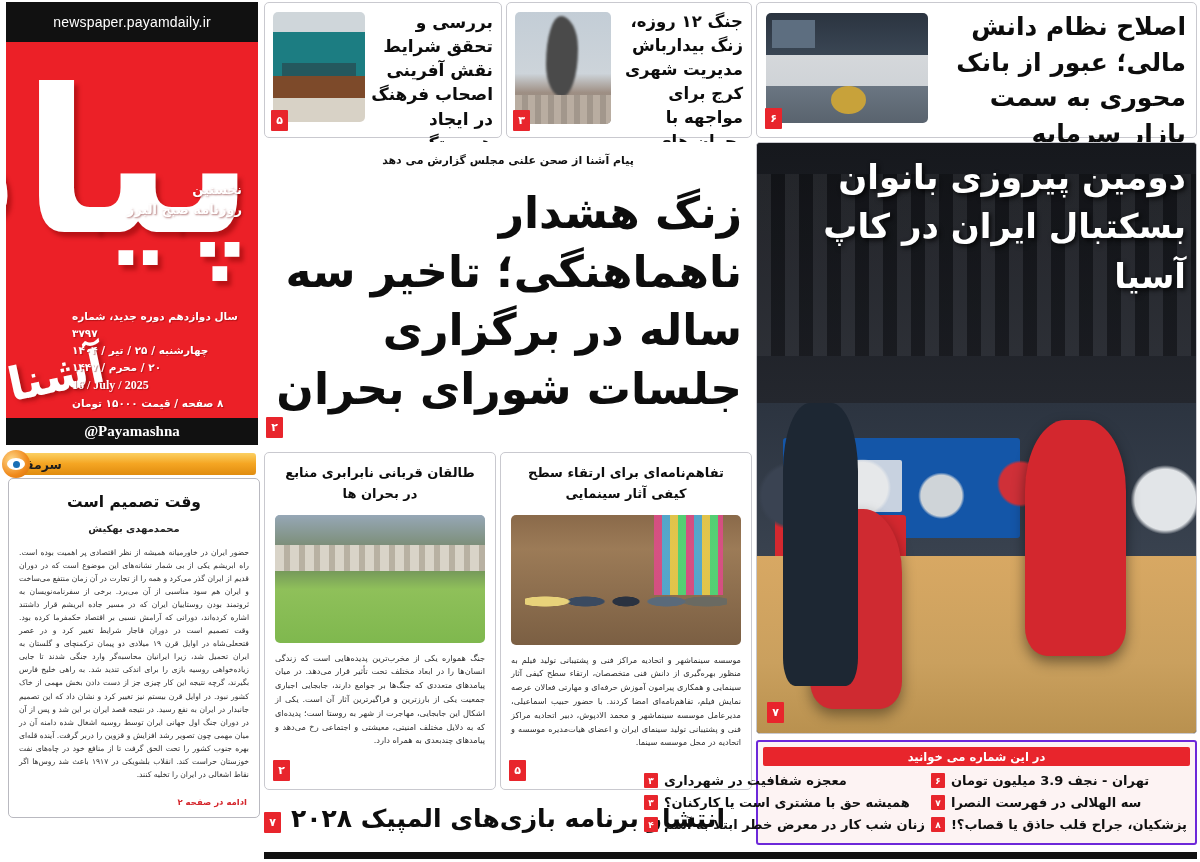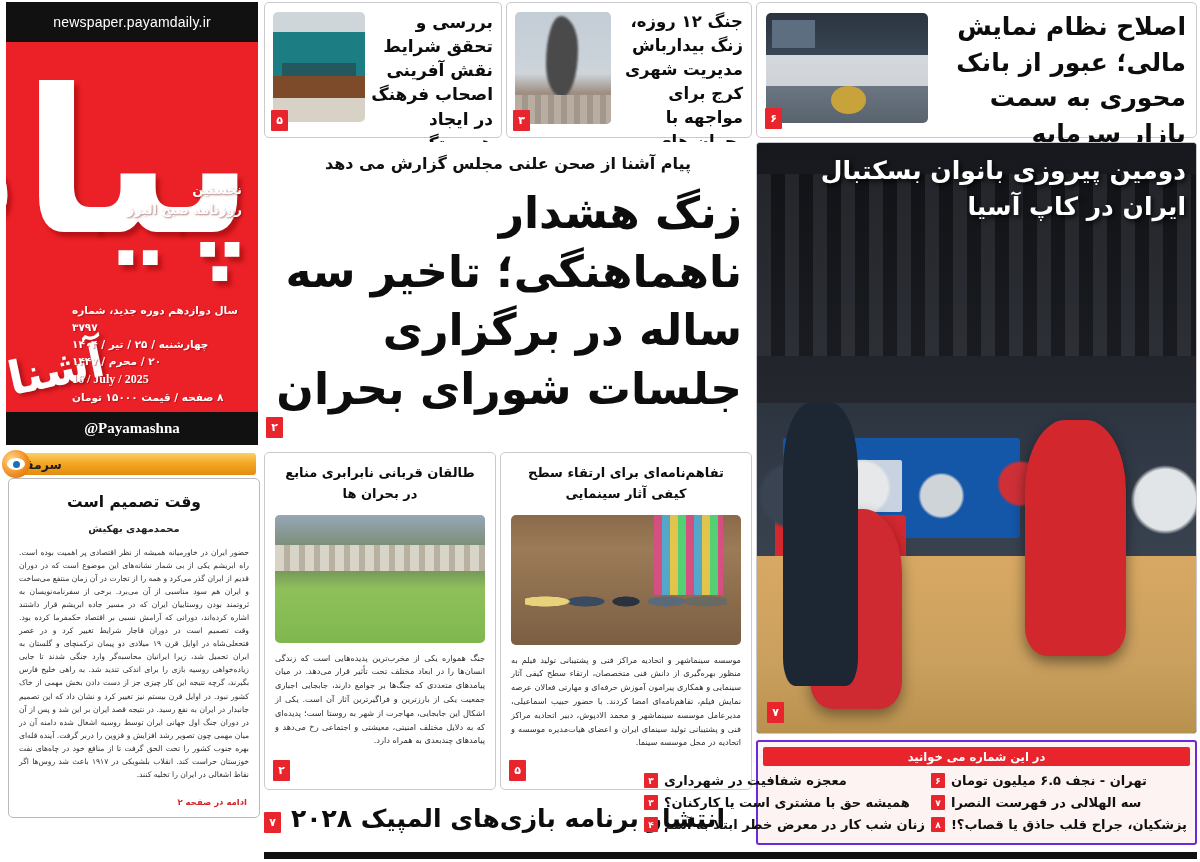--- a/index.html
+++ b/index.html
@@ -29,21 +29,21 @@
     display: flex; align-items: center; justify-content: center;
     font-family: "Liberation Sans", sans-serif;
     direction: ltr;
   }
   .mast-red {
     position: relative; flex: 1;
     background: #ec2027;
     overflow: hidden;
   }
   .mast-handle {
-    height: 33px; background: #111111; color: #ffffff;
+    height: 27px; background: #111111; color: #ffffff;
     font-size: 15px; font-weight: bold;
     display: flex; align-items: center; justify-content: center;
     font-family: "Liberation Serif", serif; direction: ltr;
   }
   
   .logo-word {
     position: absolute;
     right: 4px; top: -14px;
     width: 244px;
     text-align: center;
@@ -133,36 +133,36 @@
   #box-war .hl { position:absolute; right:8px; top:7px; width: 130px; font-size: 16.5px; line-height:1.45; }
   #box-war .photo { position:absolute; left:8px; top:9px; width: 96px; height: 112px; }
 
   
   #box-finance { left: 756px; top: 2px; width: 441px; height: 136px; }
   #box-finance .hl { position:absolute; right:10px; top:6px; width: 254px; font-size: 25px; line-height: 1.42; }
   #box-finance .photo { position:absolute; left:9px; top:10px; width: 162px; height: 110px; }
 
   
   #lead { left: 264px; top: 142px; width: 488px; height: 300px; border: none; }
-  #lead .kicker { position:absolute; right: 0; left:0; top: 12px; text-align:center; font-size: 16px; }
+  #lead .kicker { position:absolute; right: 0; left:0; top: 12px; text-align:center; font-size: 11px; }
   #lead .hl {
     position:absolute; right: 10px; top: 42px; width: 470px;
     font-size: 44px; line-height: 1.33; text-align: right;
     letter-spacing: -0.5px;
   }
 
   
   #hero {
     left: 756px; top: 142px; width: 441px; height: 592px;
     border: 1px solid #c9c9cf; border-radius: 4px; overflow: hidden;
     background: #1b1d22;
   }
   #hero .hero-hl {
     position: absolute; right: 10px; top: 10px; width: 420px;
-    color: #ffffff; font-size: 25px; font-weight: bold;
+    color: #ffffff; font-size: 34px; font-weight: bold;
     line-height: 1.45; text-align: right;
     text-shadow: 2px 2px 5px rgba(0,0,0,.85);
     z-index: 5;
   }
 
   
   #edit-bar {
     position:absolute; left: 8px; top: 453px; width: 248px; height: 22px;
     background: linear-gradient(180deg,#fbd063 0%, #f5a623 48%, #e08c10 100%);
     border-radius: 3px;
@@ -348,21 +348,21 @@
   </div>
 
   <div class="box" id="box-war">
     <div class="photo ph-smoke"></div>
     <div class="hl">جنگ ۱۲ روزه، زنگ بیدارباش مدیریت شهری کرج برای مواجهه با بحران های آینده</div>
     <div class="pagebadge" style="left:6px;bottom:6px;">۳</div>
   </div>
 
   <div class="box" id="box-finance">
     <div class="photo ph-conf"></div>
-    <div class="hl">اصلاح نظام نمایش مالی؛ عبور از بانک محوری به سمت بازار سرمایه</div>
+    <div class="hl">اصلاح نظام دانش مالی؛ عبور از بانک محوری به سمت بازار سرمایه</div>
     <div class="pagebadge" style="left:8px;bottom:8px;">۶</div>
   </div>
 
   <div id="lead" class="box">
     <div class="kicker">پیام آشنا از صحن علنی مجلس گزارش می دهد</div>
     <div class="hl">زنگ هشدار ناهماهنگی؛ تاخیر سه ساله در برگزاری جلسات شورای بحران</div>
     <div class="pagebadge" style="left:2px;bottom:4px;">۲</div>
   </div>
 
   <div id="hero" class="box">
@@ -412,21 +412,21 @@
   <div id="olympic">
     <div class="hl">انتشار برنامه بازی‌های المپیک ۲۰۲۸</div>
     <div class="pagebadge" style="left:0px;top:12px;">۷</div>
   </div>
 
   <div class="box" id="index-box">
     <div id="index-head">در این شماره می خوانید</div>
     <div class="idx-cols">
       <div class="idx-col">
         <div class="idx-item">
-          <span class="t">تهران - نجف ۶.۵ میلیون تومان</span>
+          <span class="t">تهران - نجف 3.9 میلیون تومان</span>
           <span class="n">۶</span>
         </div>
         <div class="idx-item">
           <span class="t">سه الهلالی در فهرست النصرا</span>
           <span class="n">۷</span>
         </div>
         <div class="idx-item">
           <span class="t">پزشکیان، جراح قلب حاذق یا قصاب؟!</span>
           <span class="n">۸</span>
         </div>

